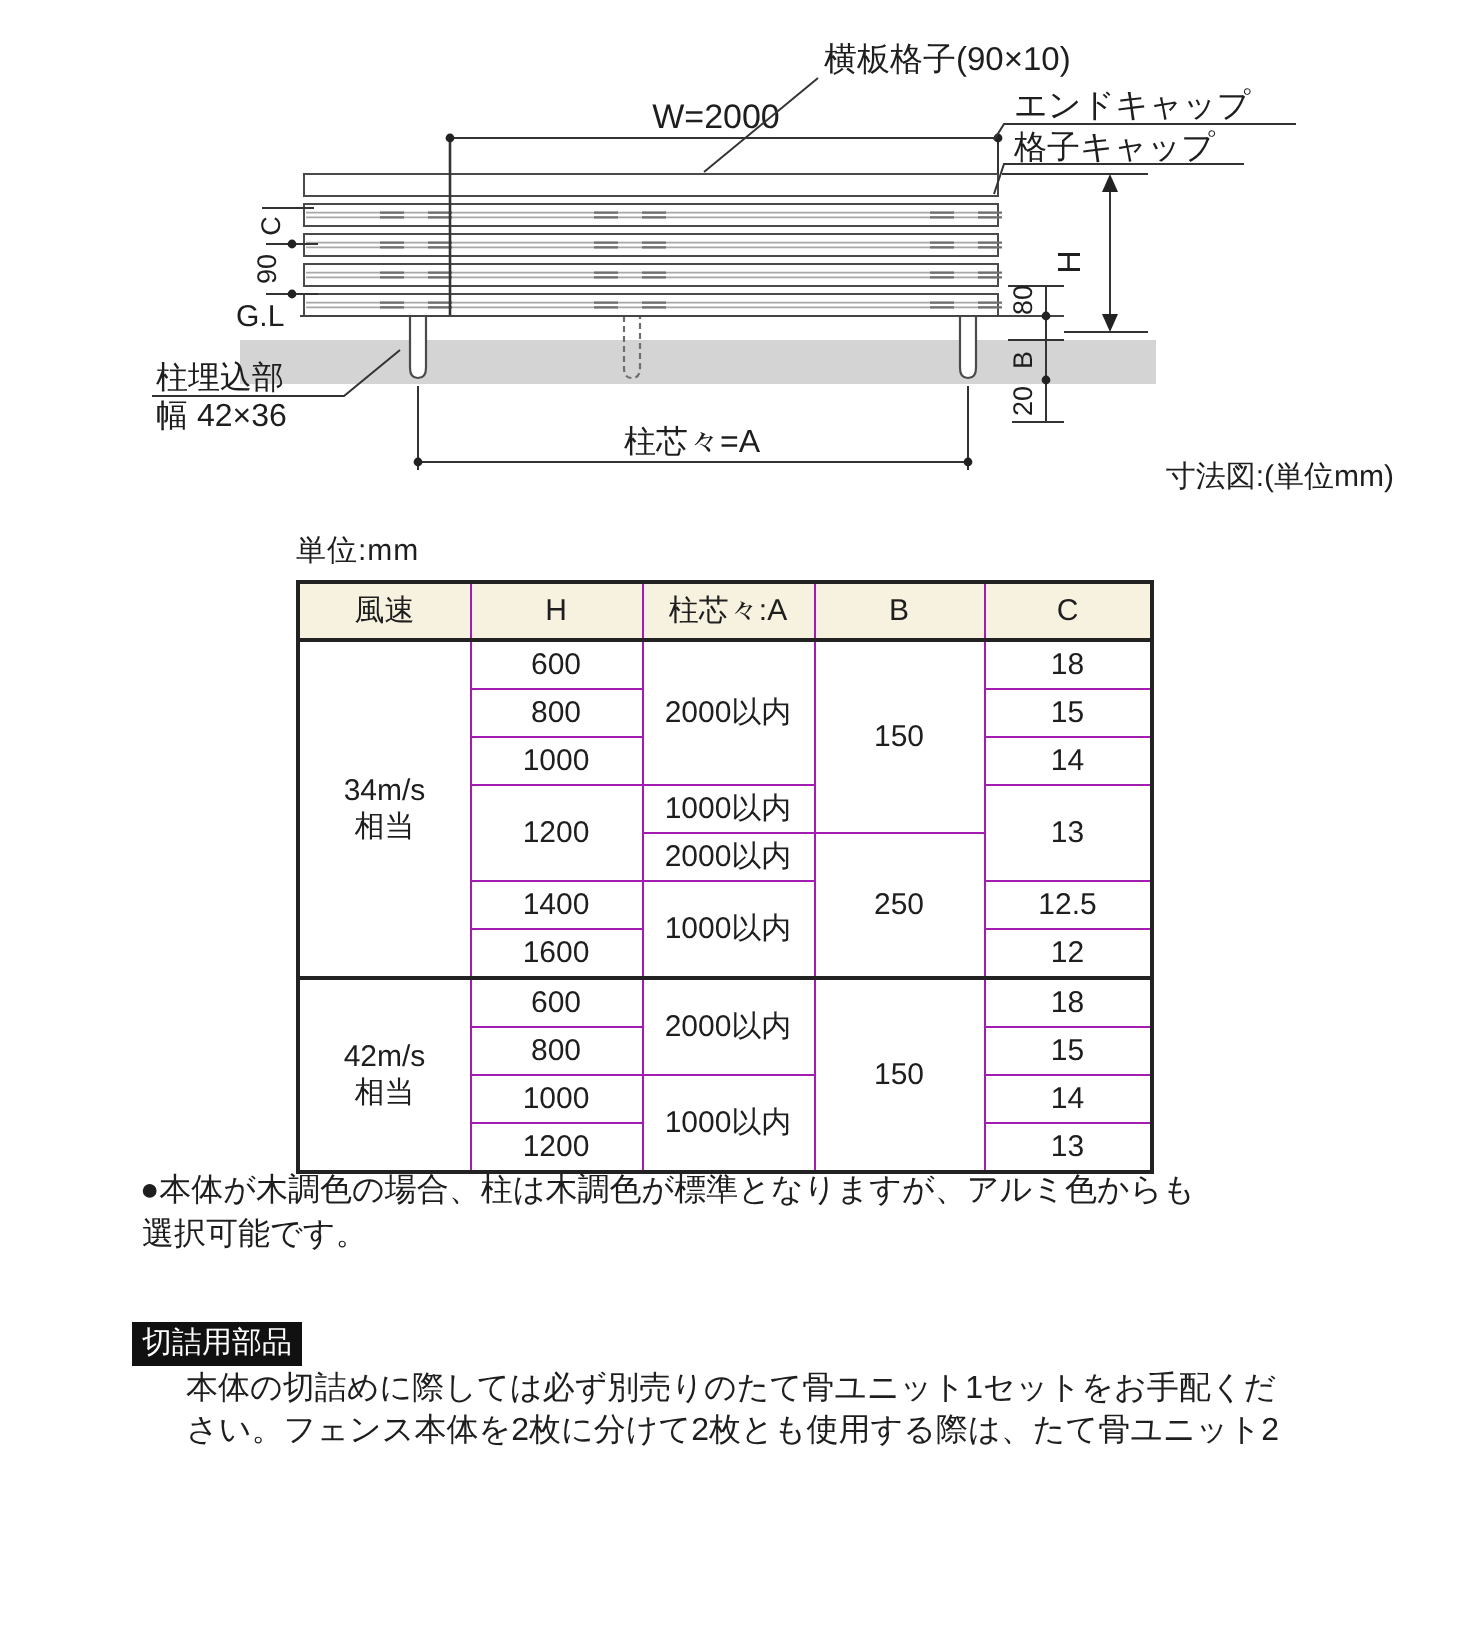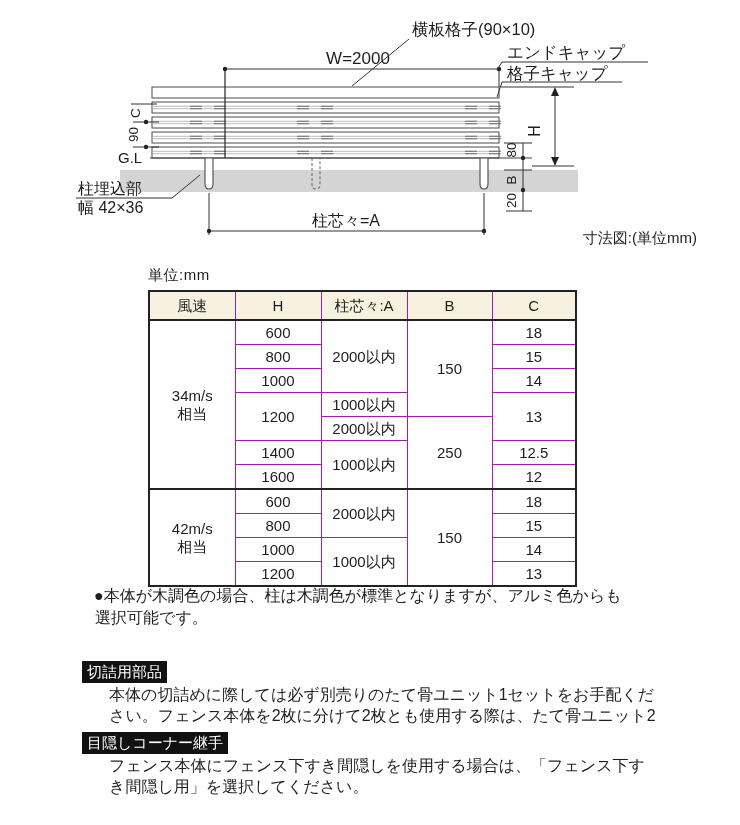--- a/index.html
+++ b/index.html
@@ -17,26 +17,26 @@
   
   .spec-table{position:absolute;left:148px;top:290px;border-collapse:collapse;
     border:2px solid #222;font-size:15px;}
   .spec-table th,.spec-table td{border:1px solid #a21caf;text-align:center;vertical-align:middle;
     padding:0 2px;height:23px;line-height:1.15;}
   .spec-table thead th{background:#f6f2df;height:27px;font-weight:normal;border-bottom:2px solid #222;}
   .spec-table tr.group-start td{border-top:2px solid #222;}
   .col-wind{width:86px;}.col-h{width:86px;}.col-a{width:86px;}.col-b{width:85px;}.col-c{width:84px;}
 
   
-  .notes{position:absolute;left:94px;top:585px;width:640px;font-size:16px;line-height:21.5px;}
+  .notes{position:absolute;left:70px;top:585px;width:640px;font-size:16px;line-height:21.5px;}
   .note-line{white-space:nowrap;}
   .note-indent{margin-left:1px;}
 
   
-  .sections{position:absolute;left:82px;top:661px;width:640px;font-size:16px;line-height:21px;}
+  .sections{position:absolute;left:66px;top:661px;width:640px;font-size:16px;line-height:21px;}
   .tag{display:inline-block;background:#111;color:#fff;font-size:15px;line-height:19px;
     padding:1px 5px 2px 5px;margin-bottom:1px;}
   .sec-body div{white-space:nowrap;margin-left:27px;}
   .section + .section{margin-top:6px;}
 </style>
 </head>
 <body>
 
 <div id="page">
 
@@ -225,22 +225,15 @@
   </div>
 
   <div class="sections">
     <div class="section">
       <div class="tag">切詰用部品</div>
       <div class="sec-body">
         <div>本体の切詰めに際しては必ず別売りのたて骨ユニット1セットをお手配くだ</div>
         <div>さい。フェンス本体を2枚に分けて2枚とも使用する際は、たて骨ユニット2</div>
       </div>
     </div>
-    <div class="section">
-      <div class="tag">目隠しコーナー継手</div>
-      <div class="sec-body">
-        <div>フェンス本体にフェンス下すき間隠しを使用する場合は、「フェンス下す</div>
-        <div>き間隠し用」を選択してください。</div>
-      </div>
-    </div>
   </div>
 
 </div>
 
 </body></html>

